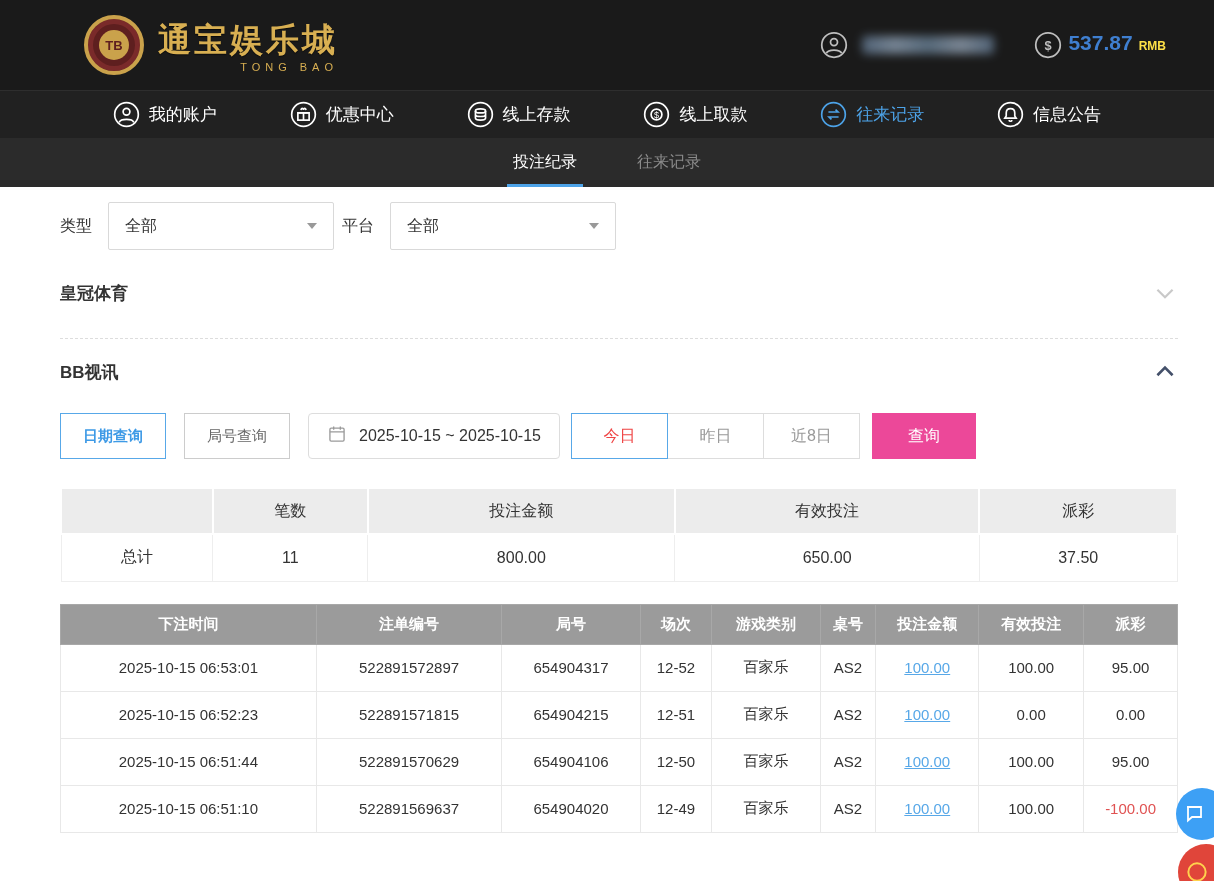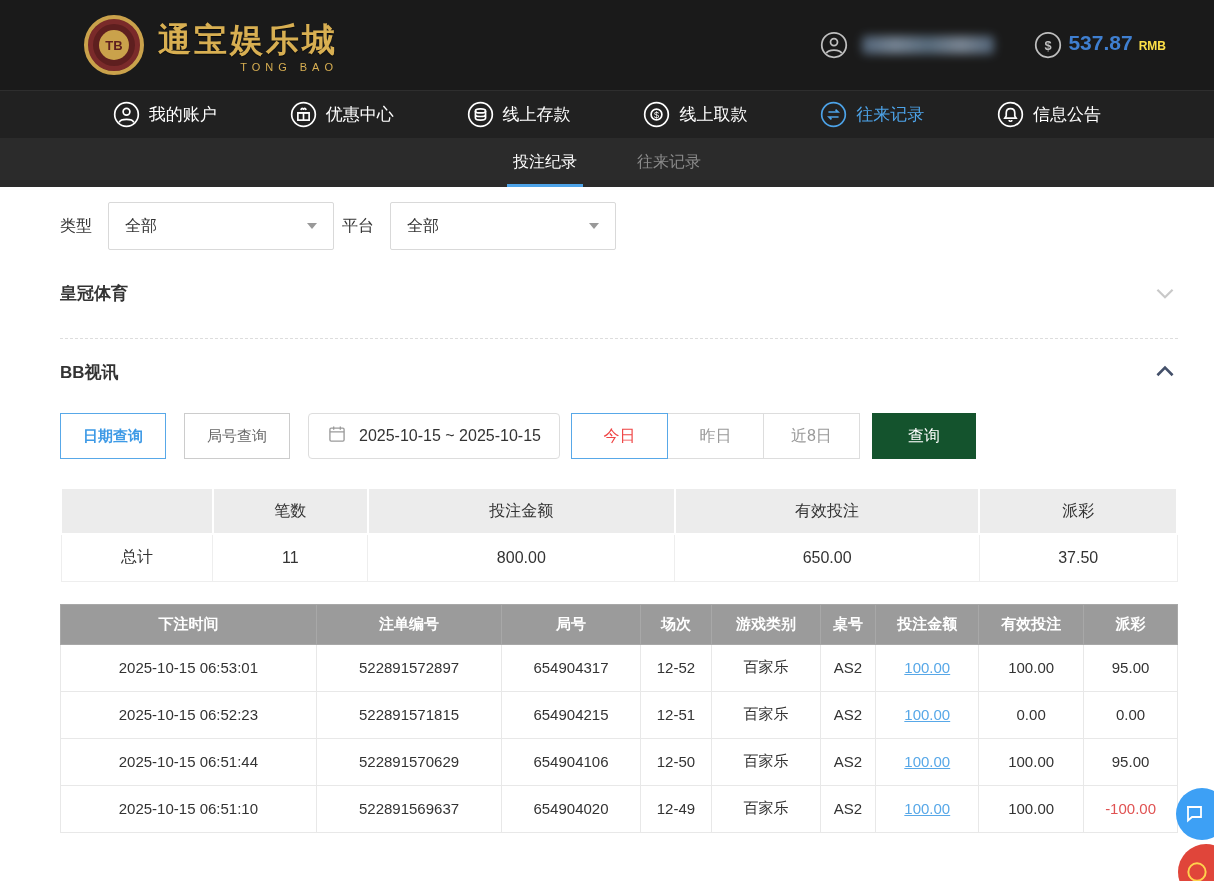--- a/index.html
+++ b/index.html
@@ -63,21 +63,21 @@
     align-items:center; justify-content:center; cursor:pointer; }
   .btn-outline-blue { border:1px solid #58a8e8; color:#3e9ae6; font-weight:bold; padding:0 22px; }
   .btn-outline-gray { border:1px solid #ccc; color:#666; padding:0 22px; }
   .date-box { height:46px; border:1px solid #ddd; border-radius:4px; display:flex; align-items:center;
     gap:12px; padding:0 18px; margin-left:18px; cursor:pointer; }
   .date-text { font-size:16px; color:#333; }
   .quick-group { display:flex; margin-left:12px; }
   .quick-btn { height:46px; min-width:97px; border:1px solid #ddd; background:#fff; color:#999;
     font-size:16px; display:flex; align-items:center; justify-content:center; cursor:pointer; margin-left:-1px; }
   .quick-btn.active { border-color:#58a8e8; color:#ef4444; position:relative; z-index:1; }
-  .btn-search { background:#14532d; color:#fff; border:none; padding:0 36px; margin-left:12px; font-size:16px; }
+  .btn-search { background:#ec4899; color:#fff; border:none; padding:0 36px; margin-left:12px; font-size:16px; }
   .ml18 { margin-left:18px; }
 
   
   .summary-table { width:100%; border-collapse:collapse; margin-top:28px; border:1px solid #eee; }
   .summary-table th { background:#ececec; height:46px; font-size:16px; font-weight:normal; color:#333;
     border:2px solid #fff; }
   .summary-table td { background:#fff; height:47px; text-align:center; font-size:16px; color:#333;
     border:1px solid #eee; }
 
   

